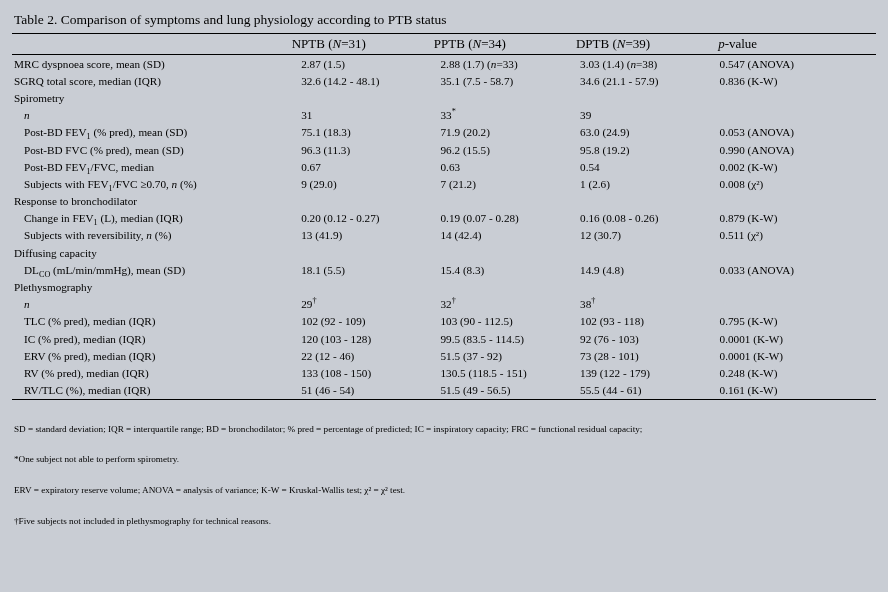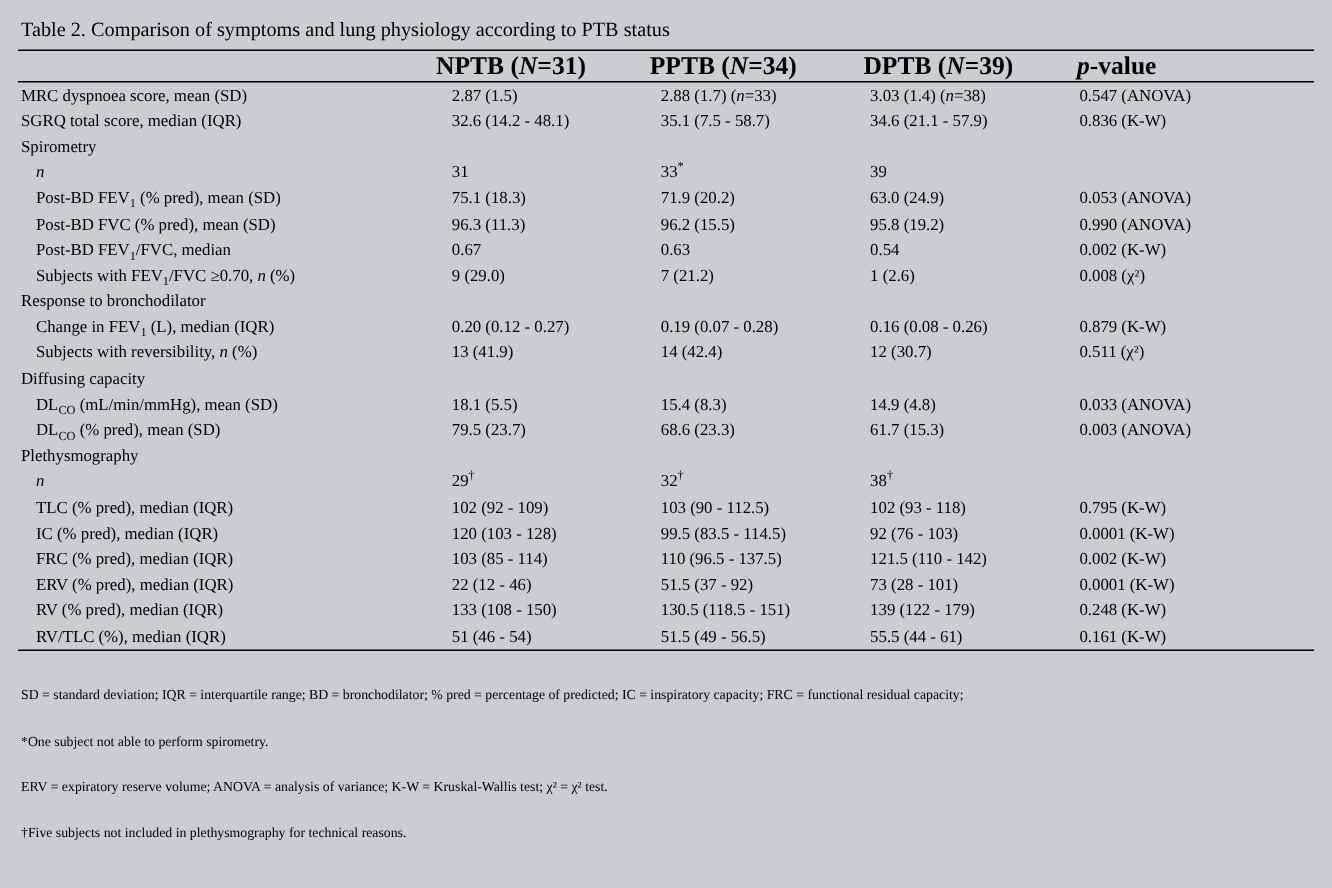--- a/index.html
+++ b/index.html
@@ -44,22 +44,22 @@
     font-size: 11.2px;
     line-height: 12px;
   }
   table.main td, table.main th {
     text-align: left;
     vertical-align: top;
     padding: 2.6px 4px 2.6px 2px;
     font-weight: normal;
   }
   table.main thead th {
-    font-weight: bold;
-    font-size: 17px;
+    font-weight: normal;
+    font-size: 13px;
     padding-top: 4px;
     padding-bottom: 4px;
   }
   .col-label { width: 285px; }
   .col-v { width: 141px; }
   .col-p { width: 160px; }
   .ital { font-style: italic; }
   .indent1 { padding-left: 12px !important; }
   .sub {
     font-size: 8.2px;
@@ -190,27 +190,20 @@
           <td class="col-p"></td>
         </tr>
         <tr>
           <td class="col-label indent1">DL<span class="sub">CO</span> (mL/min/mmHg), mean (SD)</td>
           <td class="col-v">18.1 (5.5)</td>
           <td class="col-v">15.4 (8.3)</td>
           <td class="col-v">14.9 (4.8)</td>
           <td class="col-p">0.033 (ANOVA)</td>
         </tr>
         <tr>
-          <td class="col-label indent1">DL<span class="sub">CO</span> (% pred), mean (SD)</td>
-          <td class="col-v">79.5 (23.7)</td>
-          <td class="col-v">68.6 (23.3)</td>
-          <td class="col-v">61.7 (15.3)</td>
-          <td class="col-p">0.003 (ANOVA)</td>
-        </tr>
-        <tr>
           <td class="col-label">Plethysmography</td>
           <td class="col-v"></td>
           <td class="col-v"></td>
           <td class="col-v"></td>
           <td class="col-p"></td>
         </tr>
         <tr>
           <td class="col-label indent1"><span class="ital">n</span></td>
           <td class="col-v">29<span class="sup">†</span></td>
           <td class="col-v">32<span class="sup">†</span></td>
@@ -223,27 +216,20 @@
           <td class="col-v">103 (90 - 112.5)</td>
           <td class="col-v">102 (93 - 118)</td>
           <td class="col-p">0.795 (K-W)</td>
         </tr>
         <tr>
           <td class="col-label indent1">IC (% pred), median (IQR)</td>
           <td class="col-v">120 (103 - 128)</td>
           <td class="col-v">99.5 (83.5 - 114.5)</td>
           <td class="col-v">92 (76 - 103)</td>
           <td class="col-p">0.0001 (K-W)</td>
-        </tr>
-        <tr>
-          <td class="col-label indent1">FRC (% pred), median (IQR)</td>
-          <td class="col-v">103 (85 - 114)</td>
-          <td class="col-v">110 (96.5 - 137.5)</td>
-          <td class="col-v">121.5 (110 - 142)</td>
-          <td class="col-p">0.002 (K-W)</td>
         </tr>
         <tr>
           <td class="col-label indent1">ERV (% pred), median (IQR)</td>
           <td class="col-v">22 (12 - 46)</td>
           <td class="col-v">51.5 (37 - 92)</td>
           <td class="col-v">73 (28 - 101)</td>
           <td class="col-p">0.0001 (K-W)</td>
         </tr>
         <tr>
           <td class="col-label indent1">RV (% pred), median (IQR)</td>

